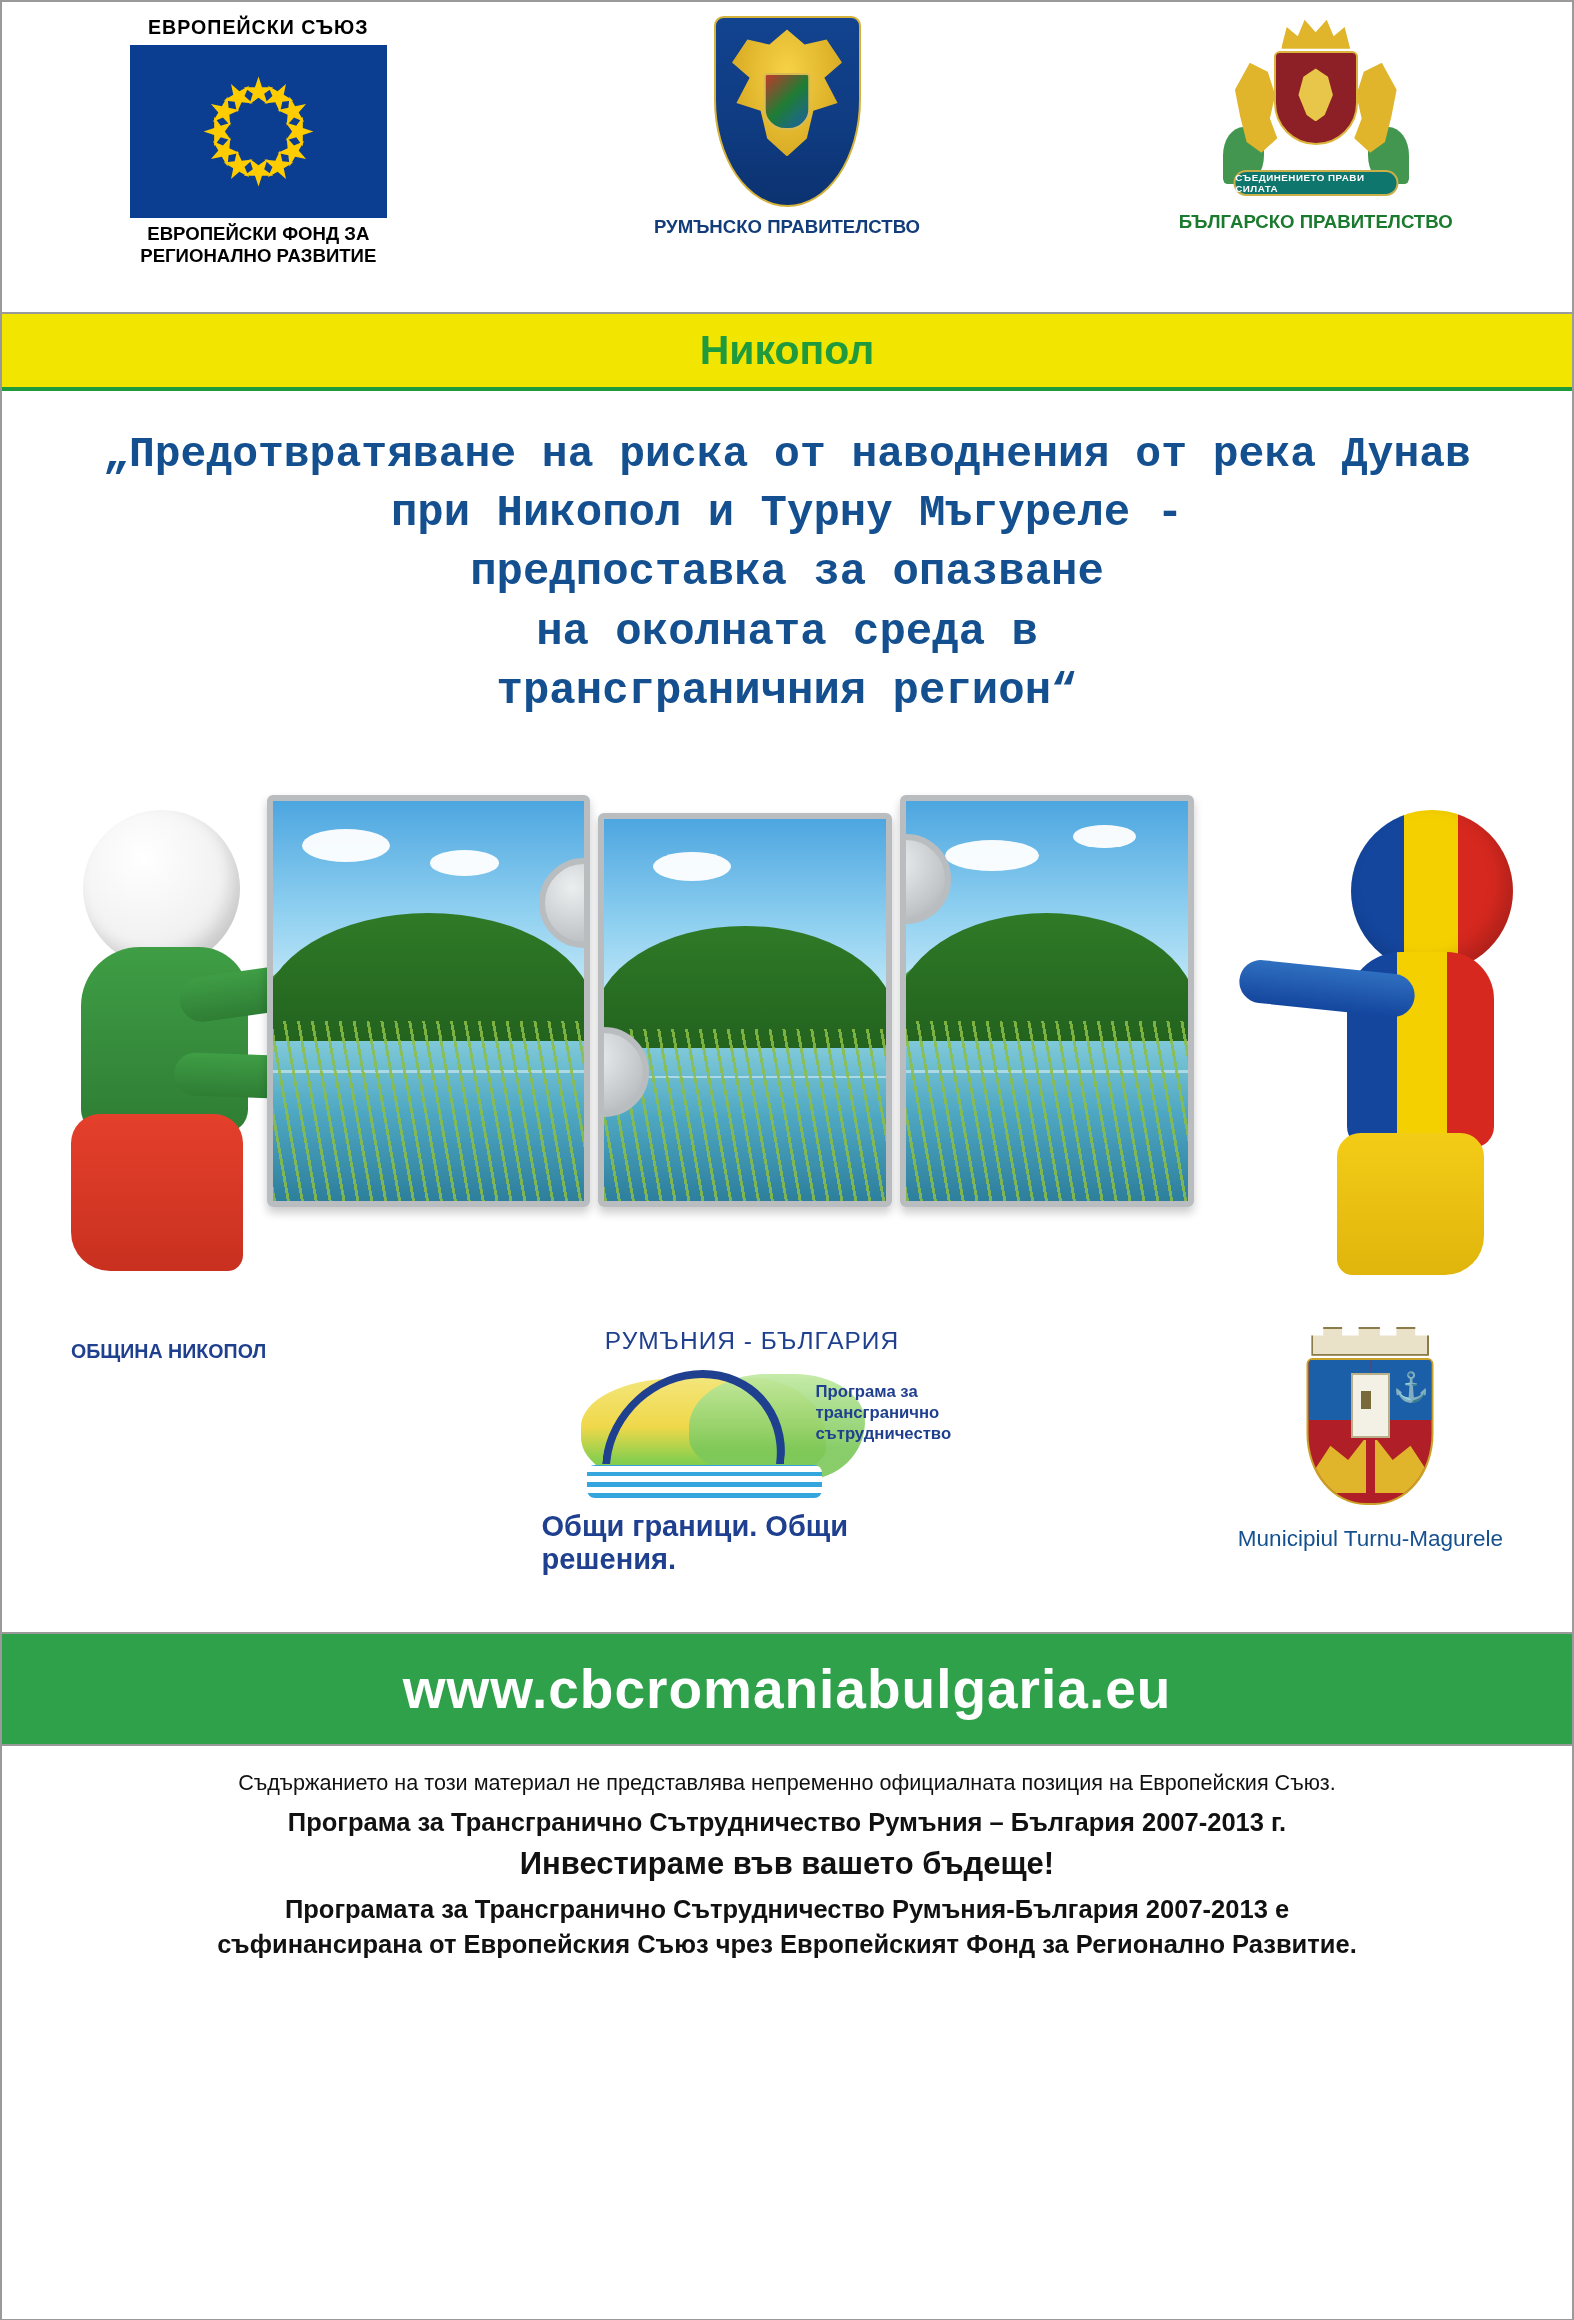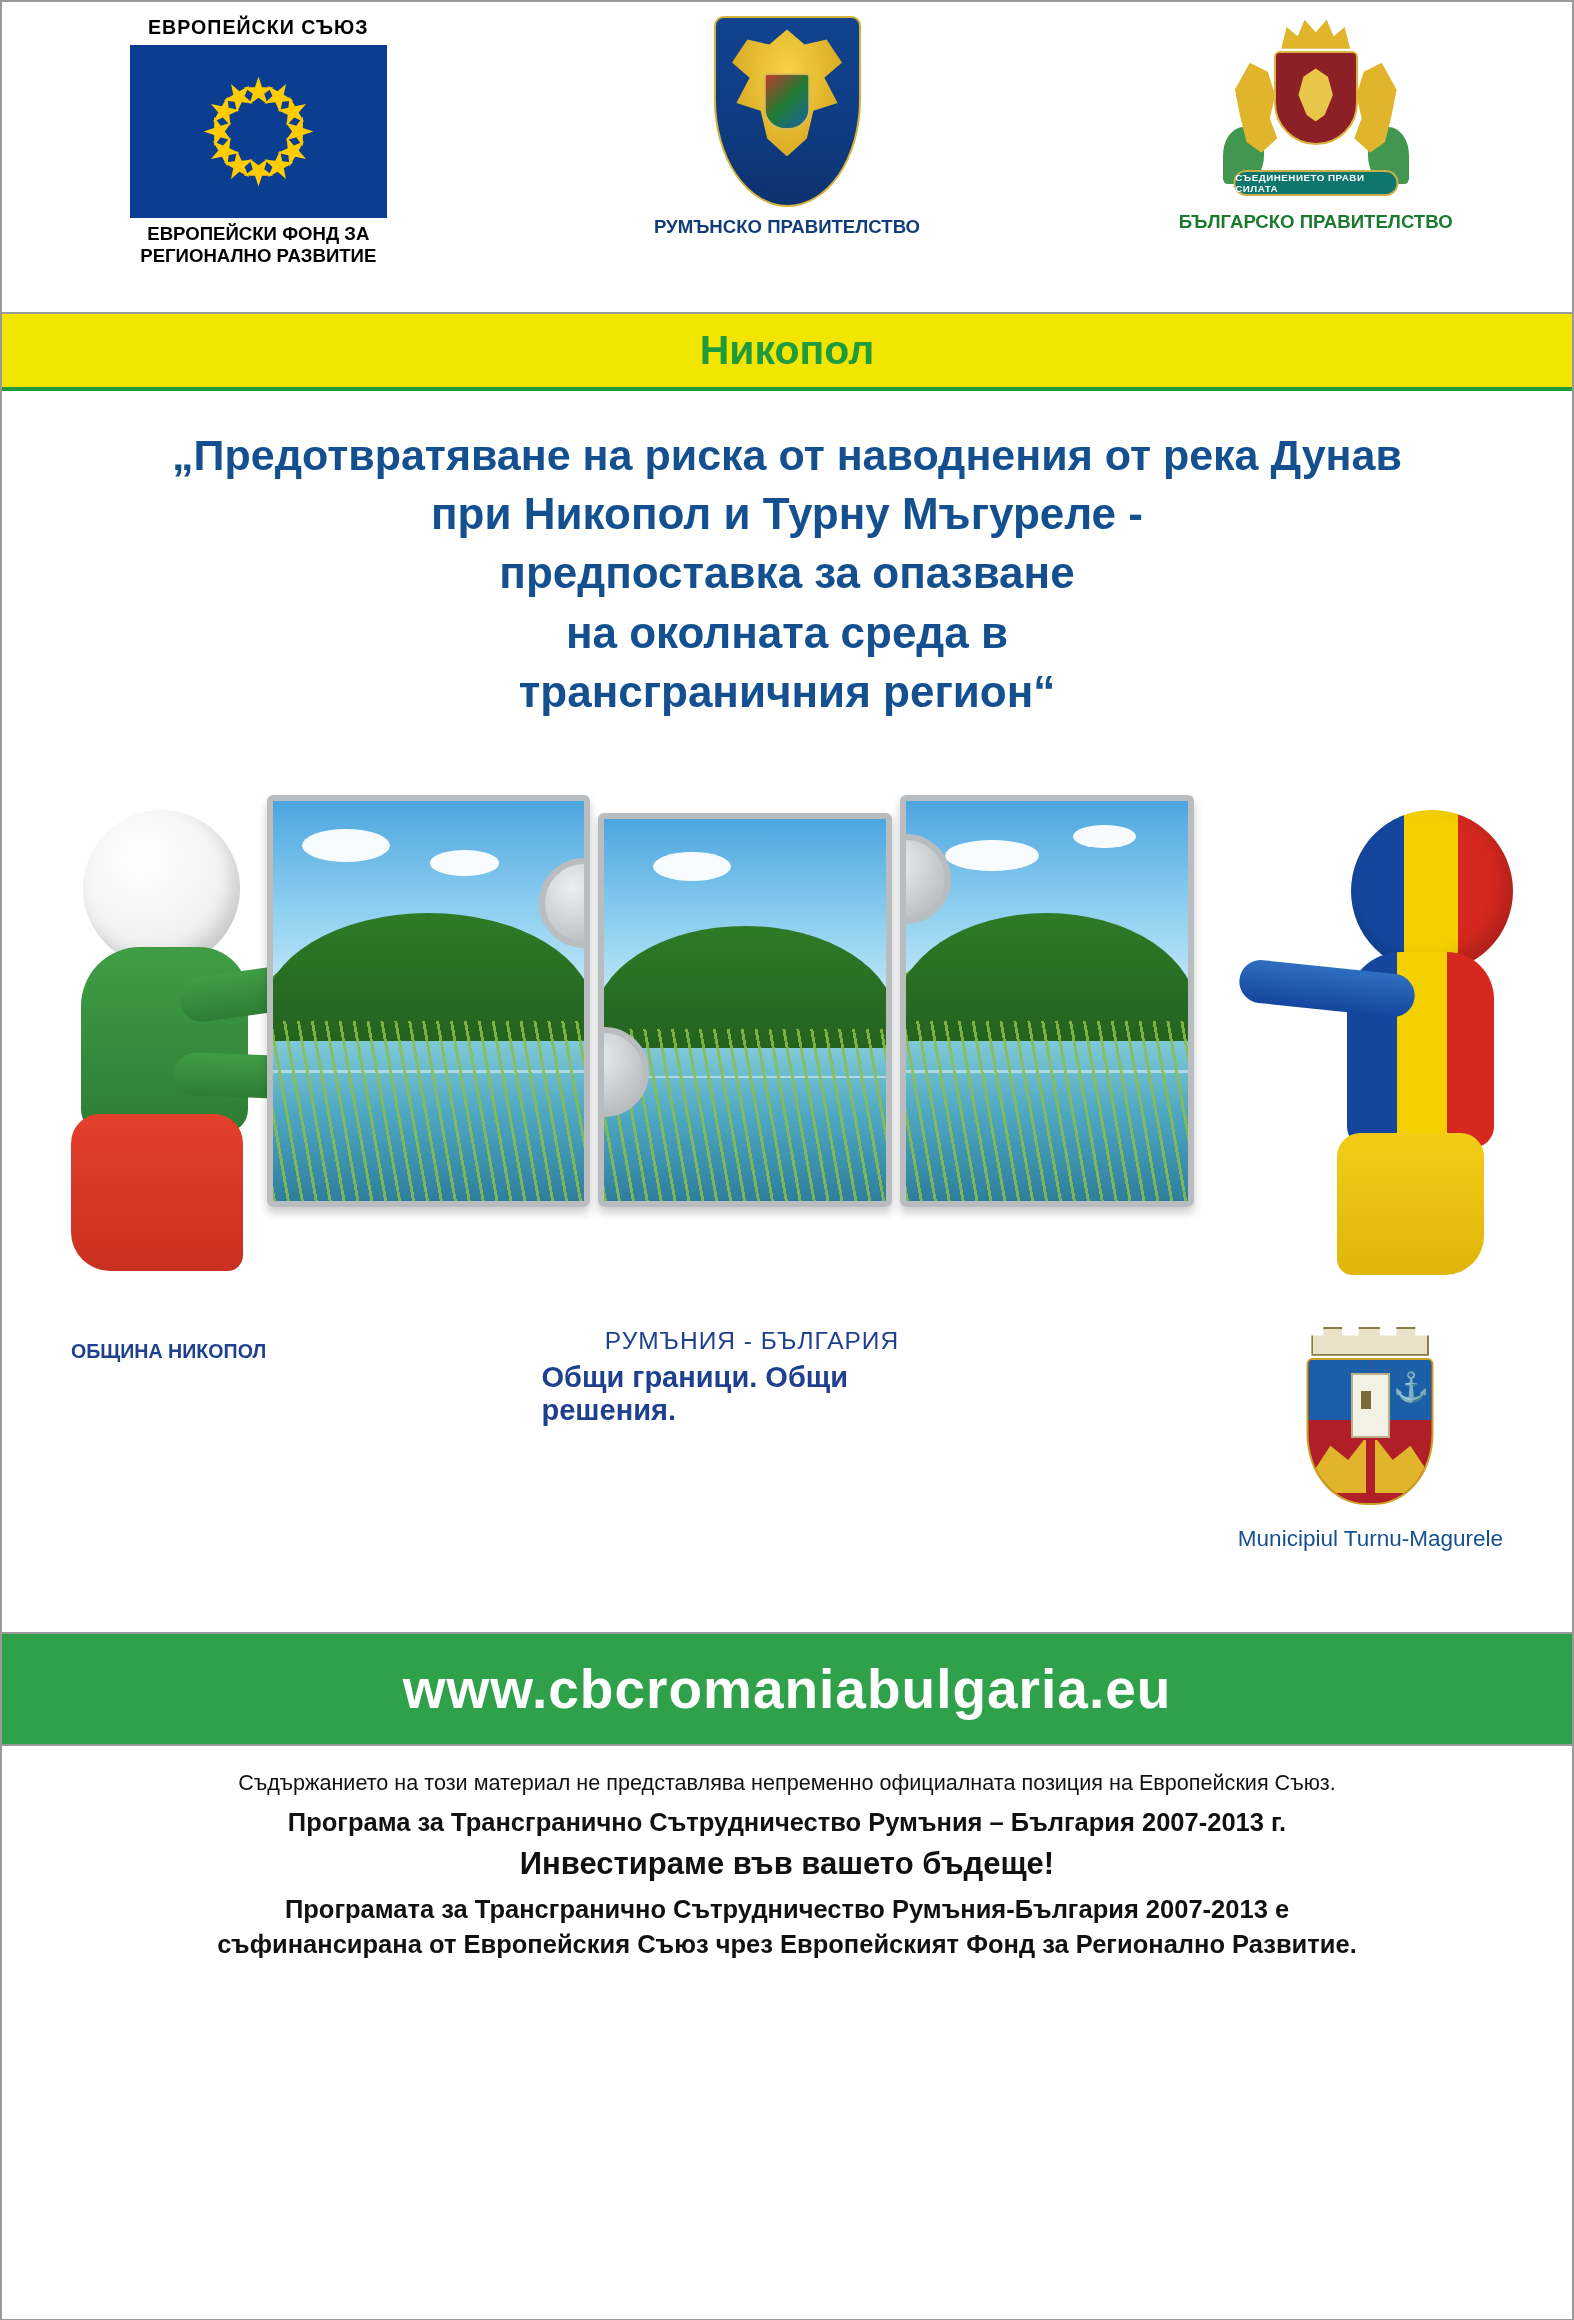--- a/index.html
+++ b/index.html
@@ -196,20 +196,21 @@
   .project-bar-label {
     color: #1f9a3d;
     font-size: 41px;
     font-weight: bold;
   }
 
   
   .title-block {
     padding: 35px 39px 9.8px 39px;
     text-align: center;
+    font-family: Liberation Mono, monospace;
   }
   .title-line {
     font-size: 44px;
     font-weight: bold;
     color: #14508f;
     line-height: 1.35;
     white-space: nowrap;
   }
   .title-line.l1 { font-size: 43px; }
 
@@ -720,20 +721,27 @@
   </div>
 
   <div class="partners">
 
     <div class="partner">
       <div class="partner-caption cap-nikopol">ОБЩИНА НИКОПОЛ</div>
     </div>
 
     <div class="prog-logo">
       <div class="prog-top-text">РУМЪНИЯ - БЪЛГАРИЯ</div>
+      <div class="prog-mark">
+        <div class="prog-map"></div>
+        <div class="prog-map2"></div>
+        <div class="prog-water"></div>
+        <div class="prog-arc"></div>
+        <div class="prog-side">Програма за<br>трансгранично<br>сътрудничество</div>
+      </div>
       <div class="prog-slogan">Общи граници. Общи решения.</div>
     </div>
 
     <div class="partner">
       <div class="turnu-logo">
         <div class="turnu-crown"></div>
         <div class="turnu-shield">
           <div class="turnu-q q1"></div>
           <div class="turnu-q q2"></div>
           <div class="turnu-tower"></div>

